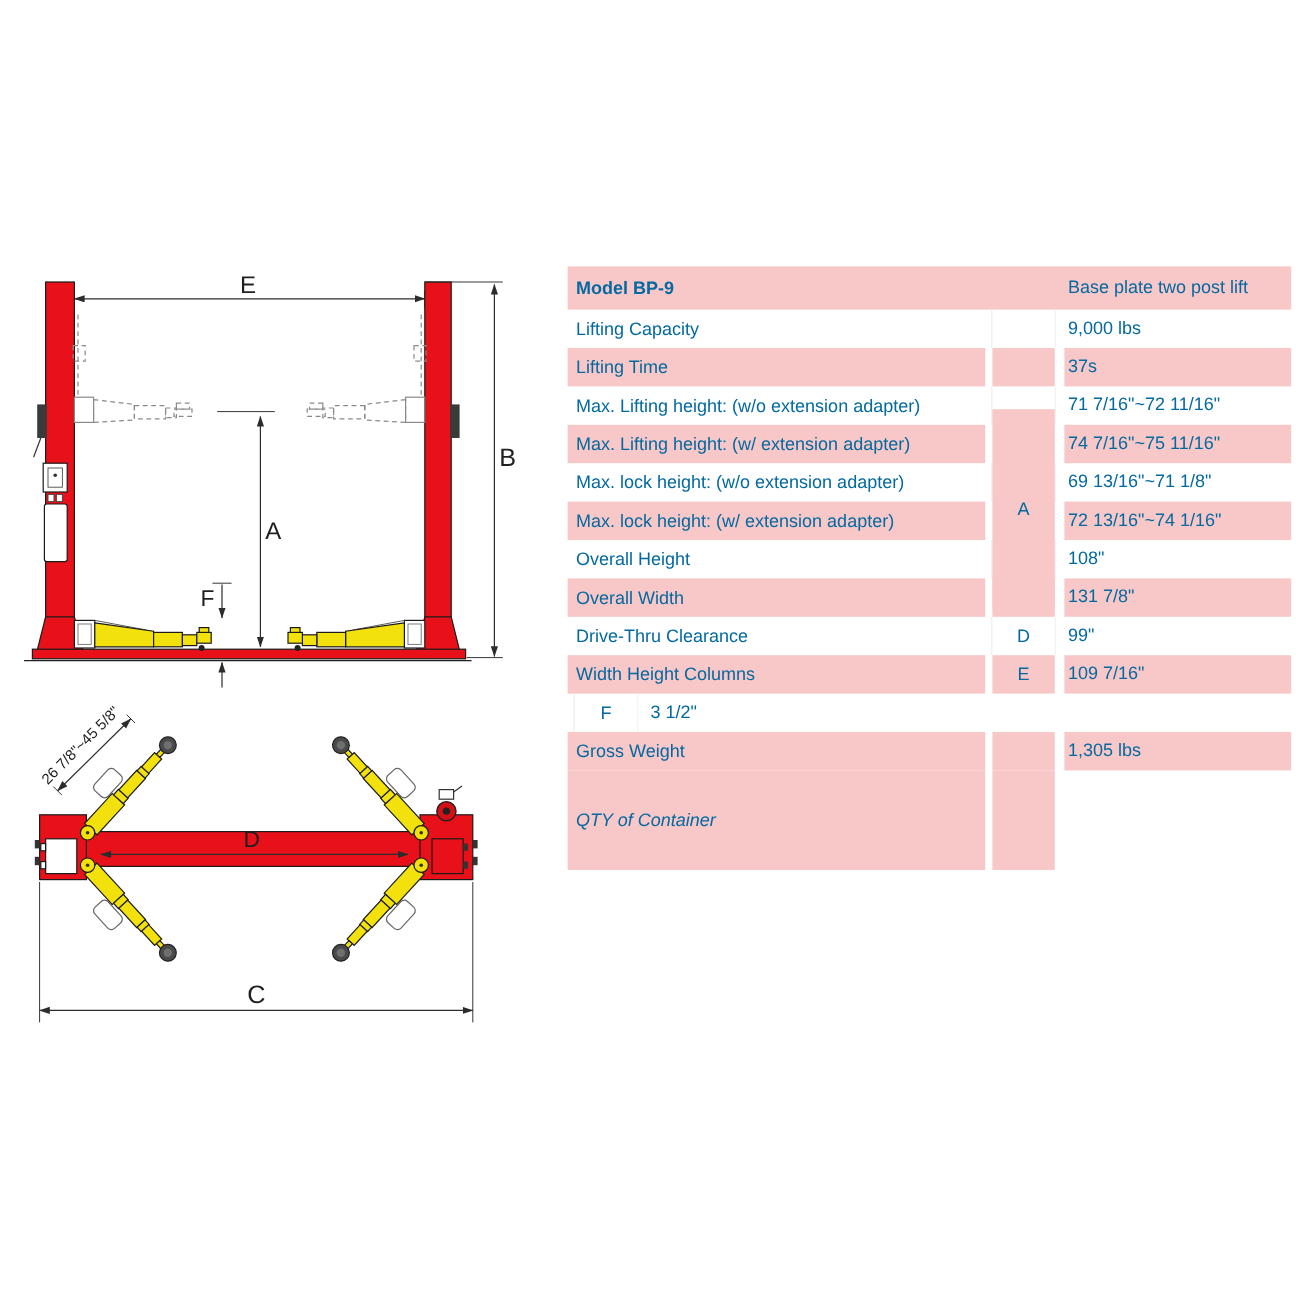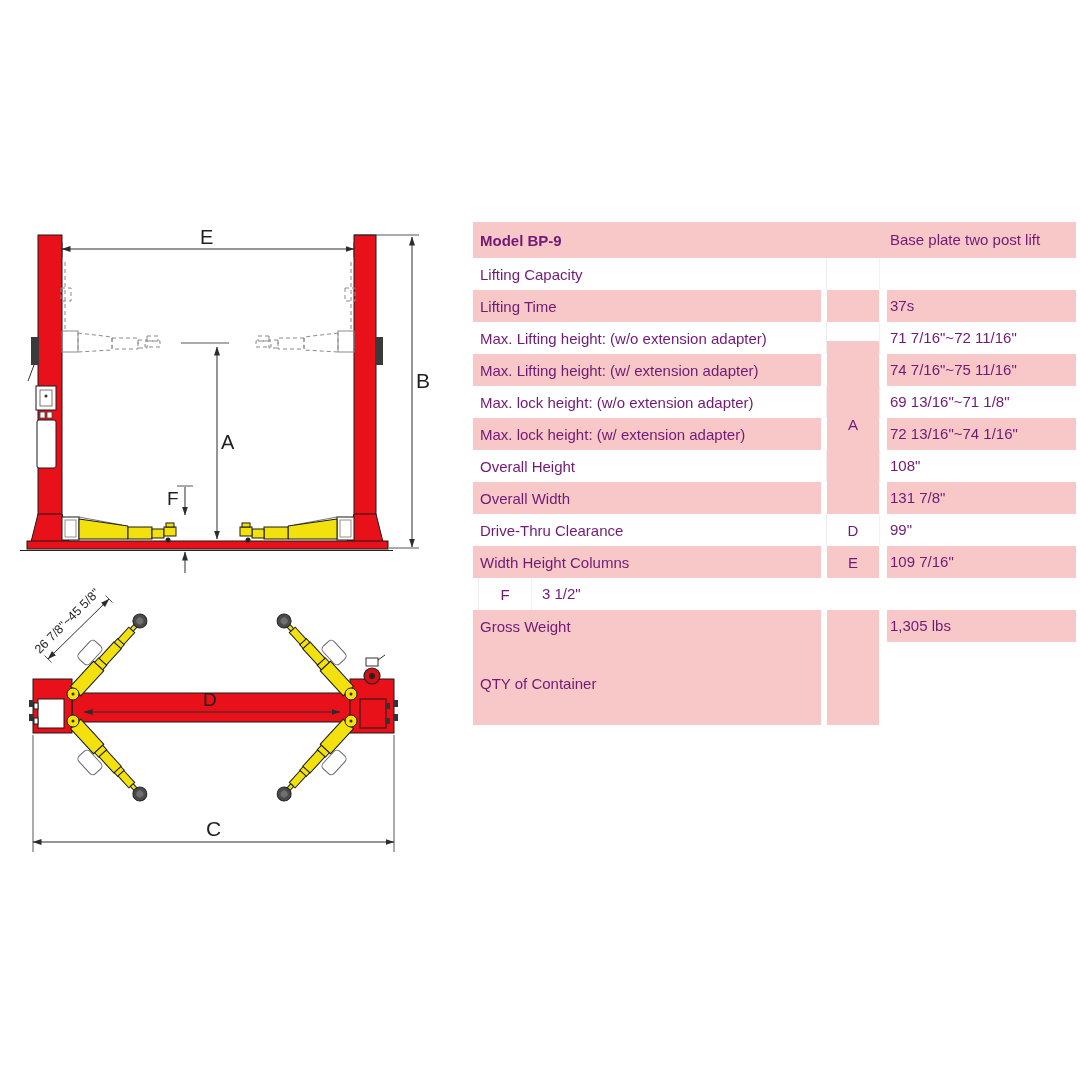--- a/index.html
+++ b/index.html
@@ -1,22 +1,22 @@
 <!DOCTYPE html>
 <html><head>
 <meta charset="utf-8">
 <style>
   html,body{margin:0;padding:0;background:#fff;}
   .screen{position:relative;width:1080px;height:1080px;background:#ffffff;
           font-family:"Liberation Sans",sans-serif;overflow:hidden;}
   
-  .spec{position:absolute;left:473px;top:222px;width:603px;color:#701a75;font-size:15px;}
+  .spec{position:absolute;left:473px;top:222px;width:603px;color:#0369a1;font-size:15px;}
   .trow{display:flex;height:32px;}
   .trow.hdr{height:36px;background:#f8c7c7;}
-  .trow.tall{height:83px;}
+  .trow.tall{height:83px;font-style:italic;}
   .c1{width:348px;display:flex;align-items:center;padding-left:7px;box-sizing:border-box;}
   .g1{width:6px;}
   .c2{width:52px;display:flex;align-items:center;justify-content:center;}
   .g2{width:8px;}
   .c3{flex:1;display:flex;align-items:center;padding-left:3px;box-sizing:border-box;white-space:pre-line;line-height:22px;}
   .pink .c1,.pink .c2,.pink .c3{background:#f8c7c7;}
   .ina .c2{background:transparent;}
   .white .g1{border-right:1px solid #ededed;box-sizing:border-box;}
   .white .g2{border-left:1px solid #f2f2f2;box-sizing:border-box;}
   .a-band{position:absolute;left:354px;top:119.2px;width:52px;height:166.4px;background:#f8c7c7;
@@ -193,20 +193,21 @@
       <div class="c2"></div>
       <div class="g2"></div>
       <div class="c3">Base plate two post lift</div>
     </div>
 
     <div class="trow white">
       <div class="c1">Lifting Capacity</div>
       <div class="g1"></div>
       <div class="c2"></div>
       <div class="g2"></div>
+      <div class="c3">9,000 lbs</div>
     </div>
 
     <div class="trow pink">
       <div class="c1">Lifting Time</div>
       <div class="g1"></div>
       <div class="c2"></div>
       <div class="g2"></div>
       <div class="c3">37s</div>
     </div>
 

